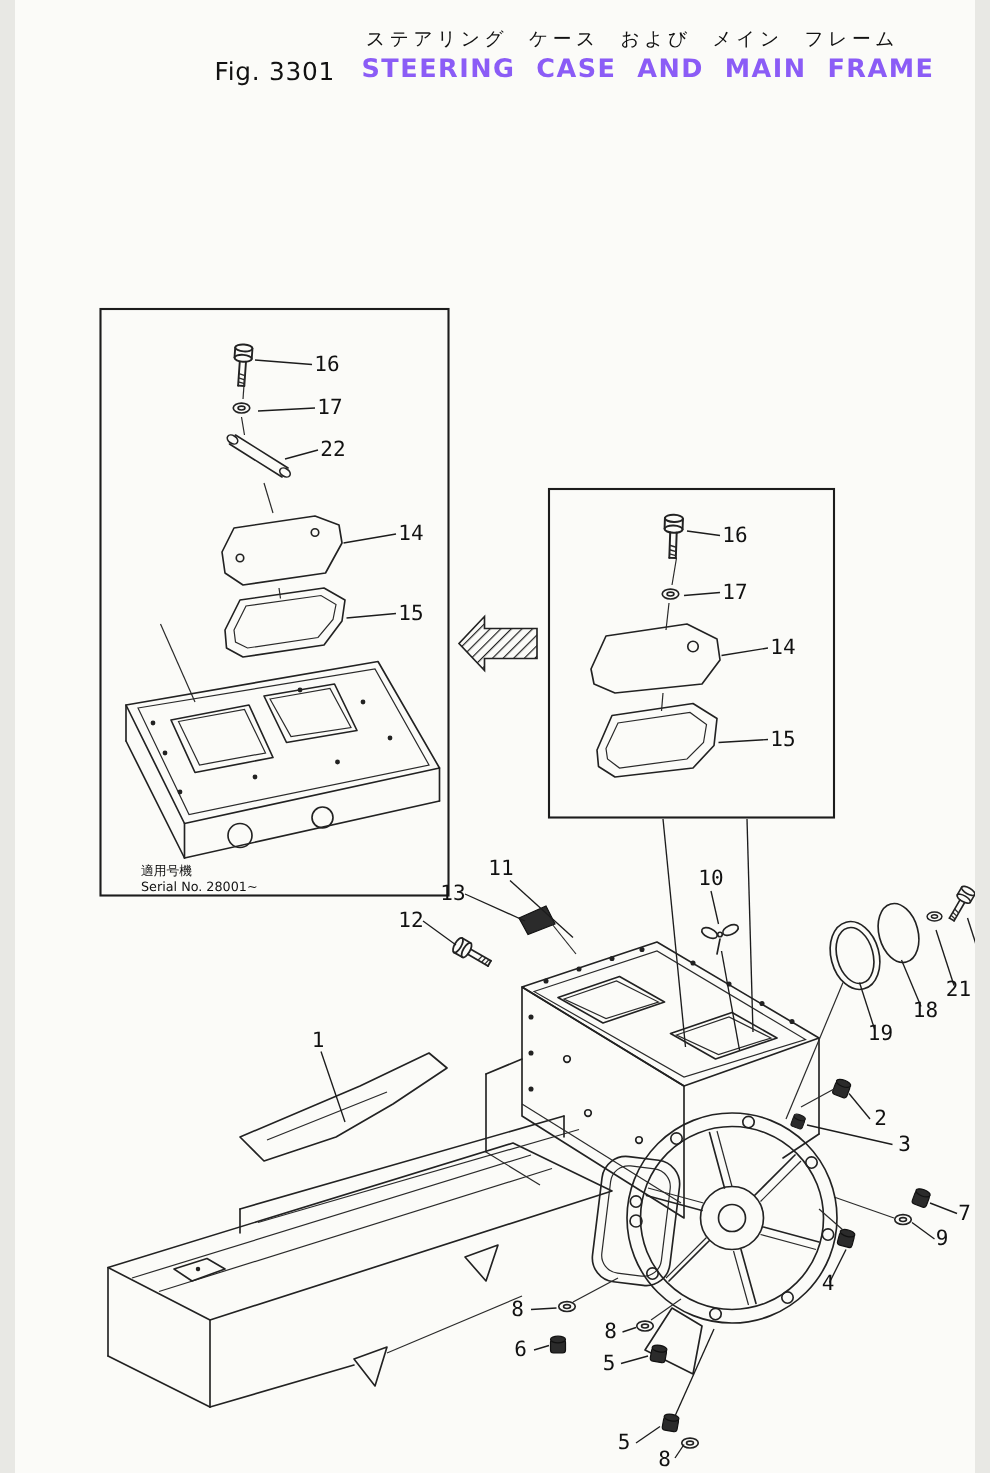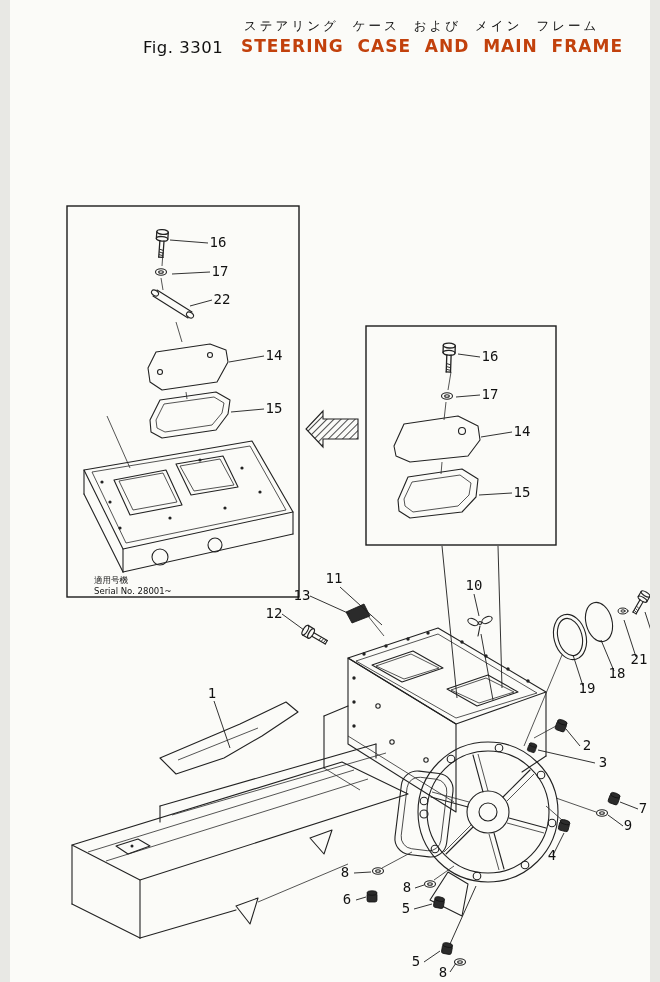--- a/index.html
+++ b/index.html
@@ -11,21 +11,21 @@
   .title-jp{
     position:absolute;left:234px;top:18px;width:400px;
     font-size:12.5px;letter-spacing:3px;white-space:pre;color:#111;
   }
   .fig-label{
     position:absolute;left:133px;top:38px;
     font-size:16.5px;letter-spacing:.5px;color:#111;text-align:center;
   }
   .title-en{
     position:absolute;left:231px;top:36px;
-    font-size:17px;font-weight:bold;letter-spacing:1px;white-space:pre;color:#c2410c;
+    font-size:17px;font-weight:bold;letter-spacing:1px;white-space:pre;color:#8b5cf6;
   }
   svg.drawing{position:absolute;left:0;top:0;}
   svg .stk{stroke:#222;fill:none;stroke-width:1.1;stroke-linejoin:round;stroke-linecap:round;}
   svg .thin{stroke:#2a2a2a;fill:none;stroke-width:0.8;}
   svg .leader{stroke:#1c1c1c;fill:none;stroke-width:0.9;}
   svg .box{stroke:#1c1c1c;fill:none;stroke-width:1.4;}
   svg .dark{fill:#2b2b2b;stroke:#111;stroke-width:0.8;}
   svg .dot{fill:#222;stroke:none;}
   svg text{font-family:"DejaVu Sans Mono","Liberation Mono",monospace;fill:#111;stroke:none;}
   svg .callout{font-size:14px;}

